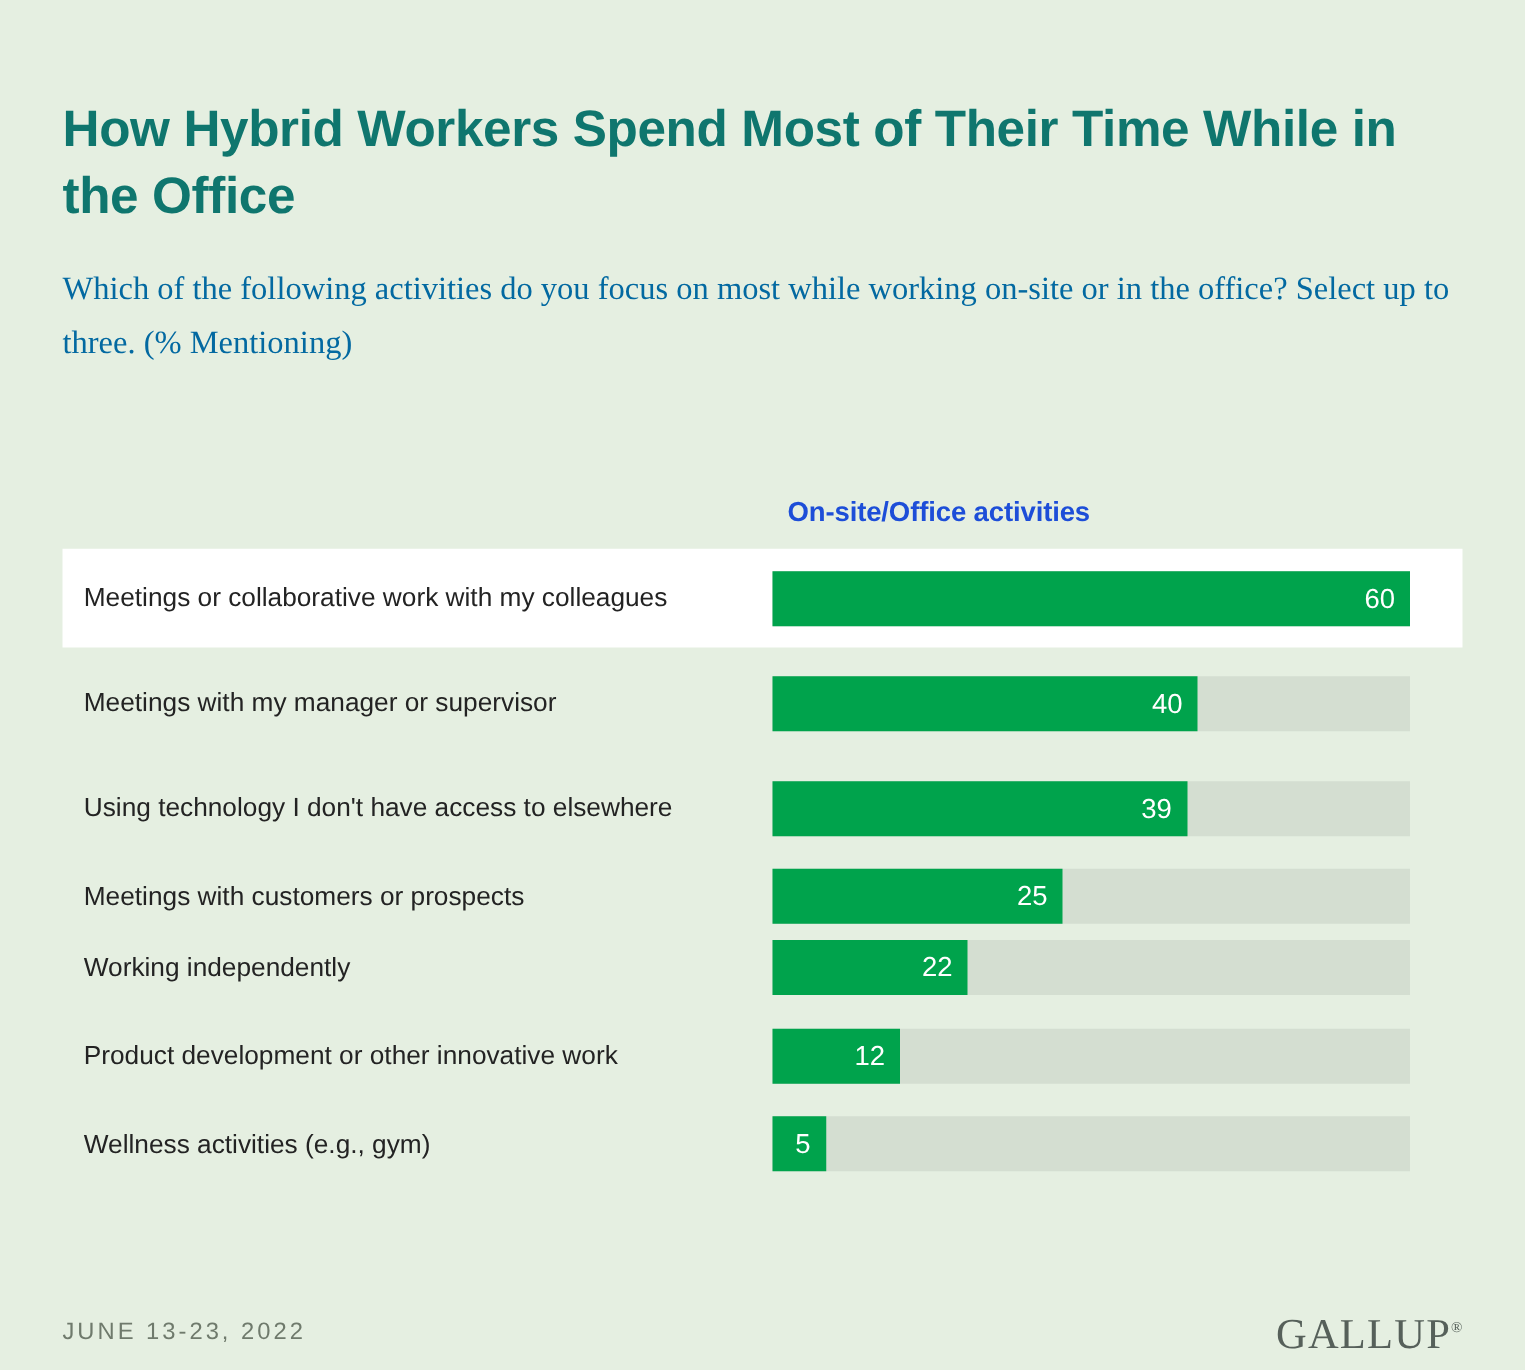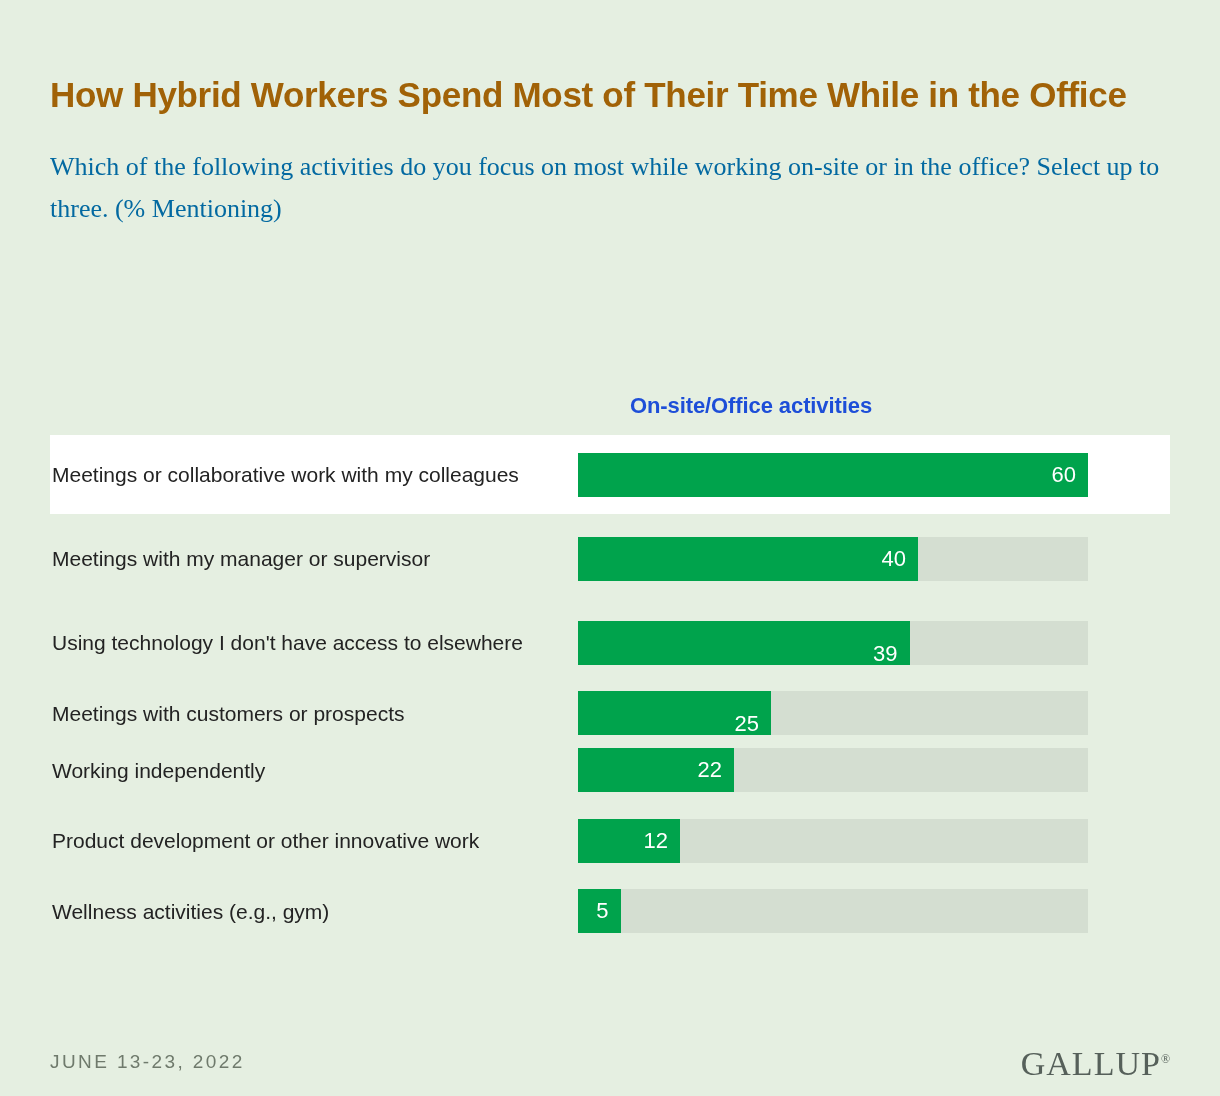--- a/index.html
+++ b/index.html
@@ -15,23 +15,23 @@
   }
   .page {
     position: relative;
     width: 1220px;
     height: 1096px;
     background: #e5efe1;
     box-sizing: border-box;
     padding: 0 50px;
   }
   .title {
-    font-size: 35px;
+    font-size: 41px;
     font-weight: bold;
-    color: #a16207;
+    color: #0f766e;
     line-height: 1.28;
     letter-spacing: -0.3px;
     padding-top: 50px;
     max-width: 1125px;
   }
   .subtitle {
     font-size: 26px;
     font-weight: normal;
     color: #0369a1;
     line-height: 1.62;
@@ -67,23 +67,23 @@
     position: relative;
     background: transparent;
     margin-bottom: 5px;
   }
   .row.highlight {
     background: #ffffff;
   }
   .row.two-line { height: 79px; }
   .row.one-line { height: 52px; }
   .row-label {
-    width: 528px;
+    width: 568px;
     box-sizing: border-box;
-    padding-left: 2px;
+    padding-left: 17px;
     padding-right: 16px;
     font-size: 21px;
     line-height: 1.32;
     color: #232323;
   }
   .bar-area {
     position: relative;
     flex: 1;
     height: 44px;
   }
@@ -174,30 +174,30 @@
             <div class="track"></div>
             <div class="bar" style="width: 340px;">
               <span class="bar-value">40</span>
             </div>
           </div>
         </div>
         <div class="row two-line">
           <div class="row-label">Using technology I don't have access to elsewhere</div>
           <div class="bar-area">
             <div class="track"></div>
-            <div class="bar" style="width: 331.5px; align-items: flex-end;">
+            <div class="bar" style="width: 331.5px;">
               <span class="bar-value">39</span>
             </div>
           </div>
         </div>
         <div class="row one-line">
           <div class="row-label">Meetings with customers or prospects</div>
           <div class="bar-area">
             <div class="track"></div>
-            <div class="bar" style="width: 193px; align-items: flex-end;">
+            <div class="bar" style="width: 232px;">
               <span class="bar-value">25</span>
             </div>
           </div>
         </div>
         <div class="row one-line">
           <div class="row-label">Working independently</div>
           <div class="bar-area">
             <div class="track"></div>
             <div class="bar" style="width: 156px;">
               <span class="bar-value">22</span>

